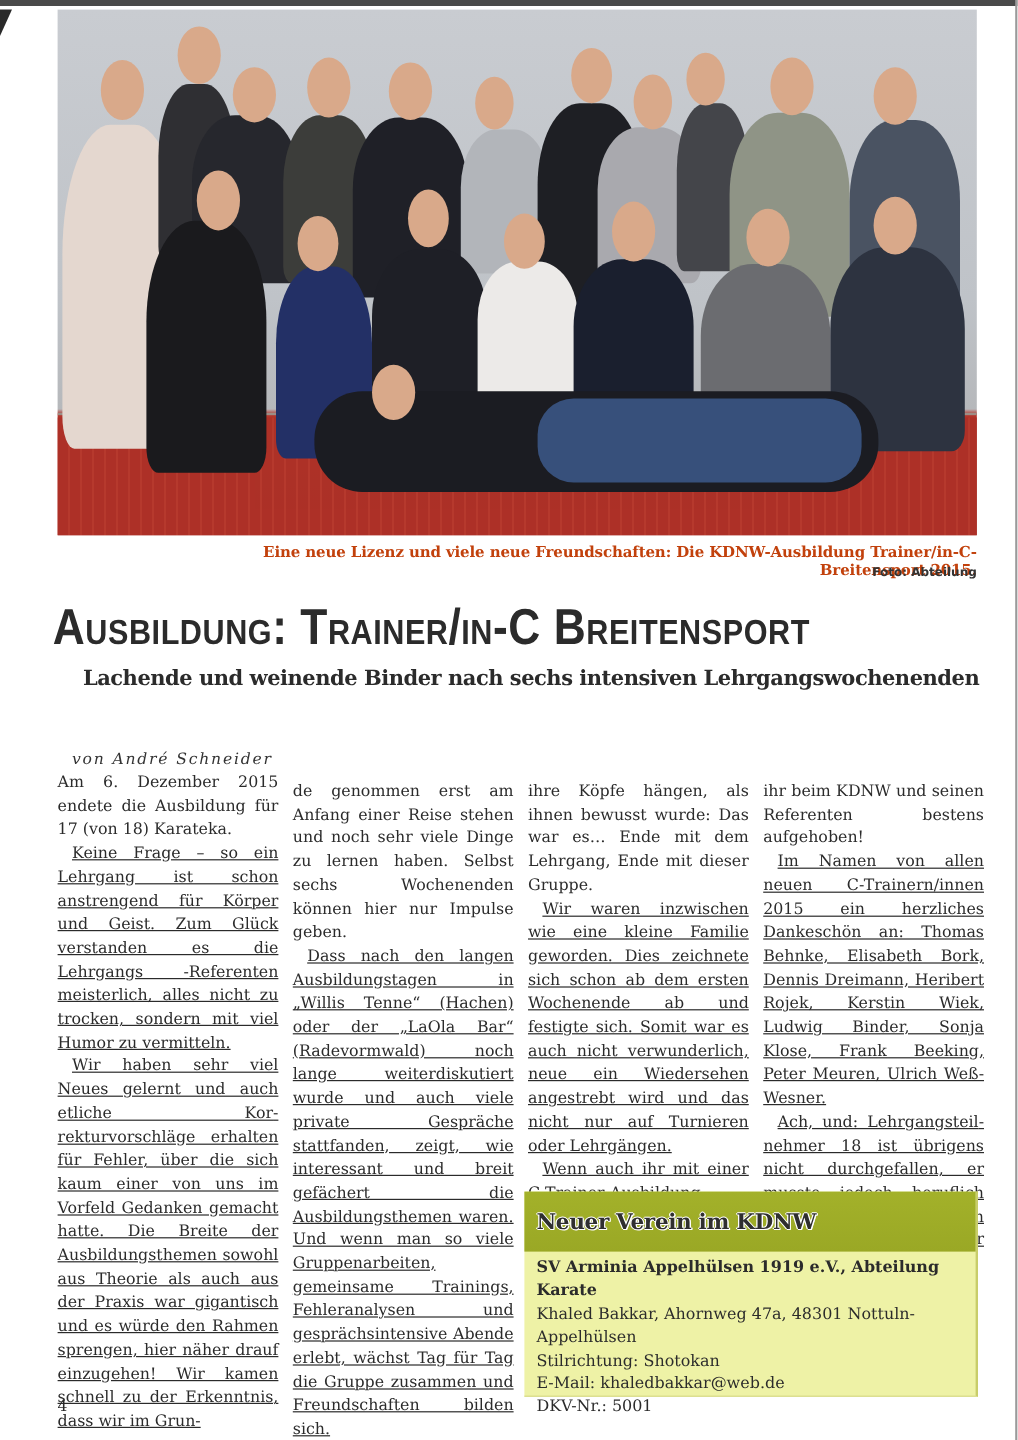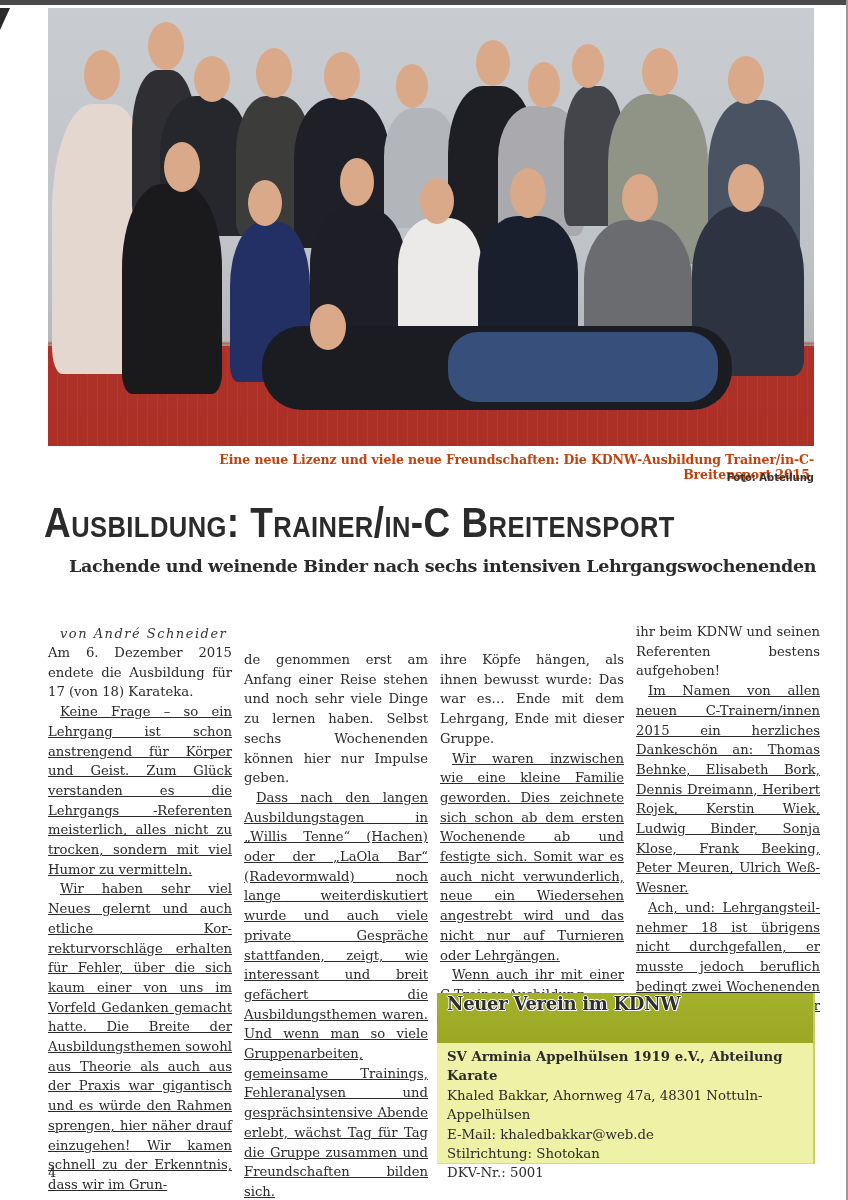--- a/index.html
+++ b/index.html
@@ -57,31 +57,31 @@
     .col {
       position: absolute; width: 184px; font-size: 13.2px; line-height: 19.7px; color: #2b2b2b;
       text-align: justify; hyphens: manual;
     }
     .col p { margin: 0; text-indent: 0; }
     .col p + p { text-indent: 12px; text-decoration: underline; }
     .col p.noindent { text-indent: 0; }
     .col1 { left: 48px; top: 643px; }
     .col2 { left: 244px; top: 650px; }
     .col3 { left: 440px; top: 650px; }
-    .col4 { left: 636px; top: 622px; }
+    .col4 { left: 636px; top: 650px; }
 
     .page-num { position: absolute; left: 48px; top: 1165px; font-size: 13px; color: #2b2b2b; }
 
     .infobox {
       position: absolute; left: 437px; top: 993px; width: 376px; height: 170px;
       background: #eef2a6; border-right: 2px solid #c8cd6a; border-bottom: 1px solid #d6da88;
     }
     .infobox-head {
       height: 50px; background: linear-gradient(180deg, #a3b12a, #9aa825);
-      display: flex; padding-left: 10px; box-sizing: border-box;
+      display: flex; align-items: center; padding-left: 10px; box-sizing: border-box;
     }
     .infobox-title {
       font-weight: bold; font-size: 18px; color: #2f2f2f; letter-spacing: -0.3px;
       text-shadow: 1px 0 0 #fff, -1px 0 0 #fff, 0 1px 0 #fff, 0 -1px 0 #fff, 1px 1px 0 #fff;
     }
     .infobox-body { padding: 4px 10px 0 10px; font-size: 13.3px; line-height: 19.4px; color: #2b2b2b; }
     .infobox-body .club { font-weight: bold; }
   </style>
 </head>
 <body>
@@ -169,19 +169,19 @@
   <p>Ach, und: Lehrgangsteil­nehmer 18 ist übrigens nicht durchgefallen, er musste je­doch beruflich bedingt zwei Wochenenden auf nächstes Jahr verschieben.</p>
 </div>
 
 <div class="infobox">
   <div class="infobox-head">
     <span class="infobox-title">Neuer Verein im KDNW</span>
   </div>
   <div class="infobox-body">
     <div class="club">SV Arminia Appelhülsen 1919 e.V., Abteilung Karate</div>
     <div>Khaled Bakkar, Ahornweg 47a, 48301 Nottuln-Appelhülsen</div>
+    <div>Stilrichtung: Shotokan</div>
     <div>E-Mail: khaledbakkar@web.de</div>
-    <div>Stilrichtung: Shotokan</div>
     <div>DKV-Nr.: 5001</div>
   </div>
 </div>
 
 <div class="page-num">4</div>
 
 </body></html>

